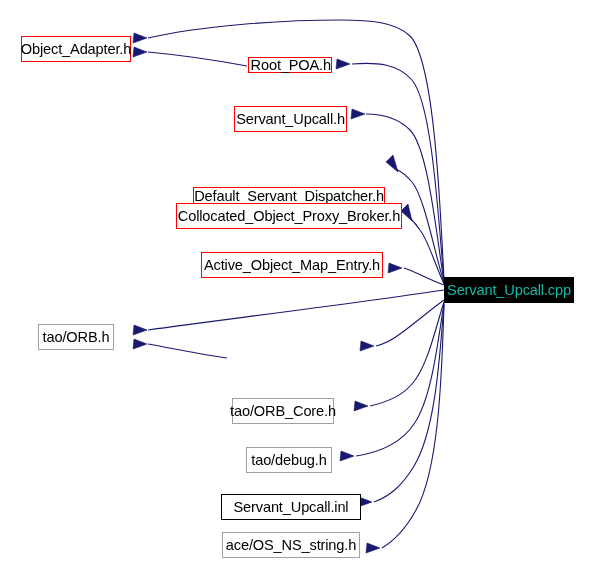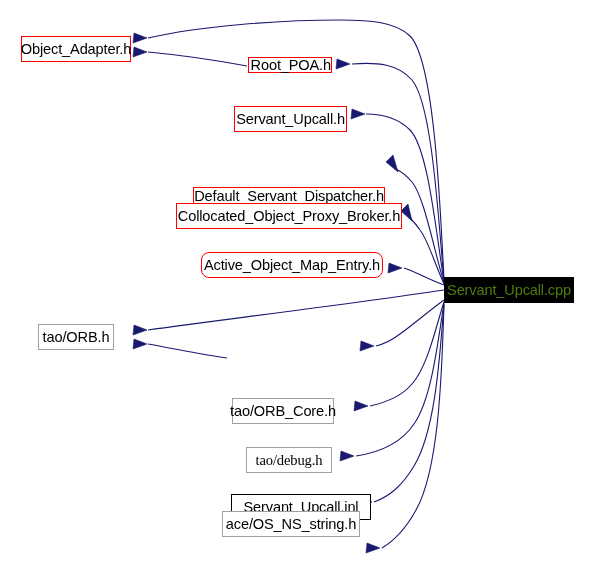--- a/index.html
+++ b/index.html
@@ -53,21 +53,21 @@
     border: 1.4px solid #ff0000;
   }
   .node-gray {
     border: 1.4px solid #a0a0a0;
   }
   .node-black {
     border: 1.4px solid #000000;
   }
   .node-current {
     background: #000000;
-    color: #4d7c0f;
+    color: #14b8a6;
     border: 1.4px solid #000000;
   }
 </style>
 </head>
 <body>
 
 <div id="graph-root">
 
   <svg class="graph-canvas" viewBox="0 0 592 571" xmlns="http://www.w3.org/2000/svg">
 
@@ -156,42 +156,42 @@
   </div>
 
   <div class="node-box node-red" style="left:193px; top:155px; width:192px; height:18px;margin-top:32px;">
     <span>Default_Servant_Dispatcher.h</span>
   </div>
 
   <div class="node-box node-red" style="left:176px; top:203px; width:226px; height:26px;">
     <span>Collocated_Object_Proxy_Broker.h</span>
   </div>
 
-  <div class="node-box node-red" style="left:201px; top:252px; width:182px; height:26px;border-radius:8px;">
+  <div class="node-box node-red" style="left:201px; top:252px; width:182px; height:26px;">
     <span>Active_Object_Map_Entry.h</span>
   </div>
 
   <div class="node-box node-current" style="left:444px; top:277px; width:130px; height:26px;">
     <span>Servant_Upcall.cpp</span>
   </div>
 
   <div class="node-box node-gray" style="left:38px; top:324px; width:76px; height:26px;">
     <span>tao/ORB.h</span>
   </div>
 
 
   <div class="node-box node-gray" style="left:232px; top:398px; width:102px; height:26px;">
     <span>tao/ORB_Core.h</span>
   </div>
 
-  <div class="node-box node-gray" style="left:246px; top:447px; width:86px; height:26px;font-family:Liberation Serif, serif;">
+  <div class="node-box node-gray" style="left:246px; top:447px; width:86px; height:26px;">
     <span>tao/debug.h</span>
   </div>
 
-  <div class="node-box node-black" style="left:231px; top:494px; width:140px; height:26px;">
+  <div class="node-box node-black" style="left:221px; top:494px; width:140px; height:26px;">
     <span>Servant_Upcall.inl</span>
   </div>
 
-  <div class="node-box node-gray" style="left:222px; top:511px; width:138px; height:26px;">
+  <div class="node-box node-gray" style="left:222px; top:532px; width:138px; height:26px;">
     <span>ace/OS_NS_string.h</span>
   </div>
 
 </div>
 
 </body></html>

